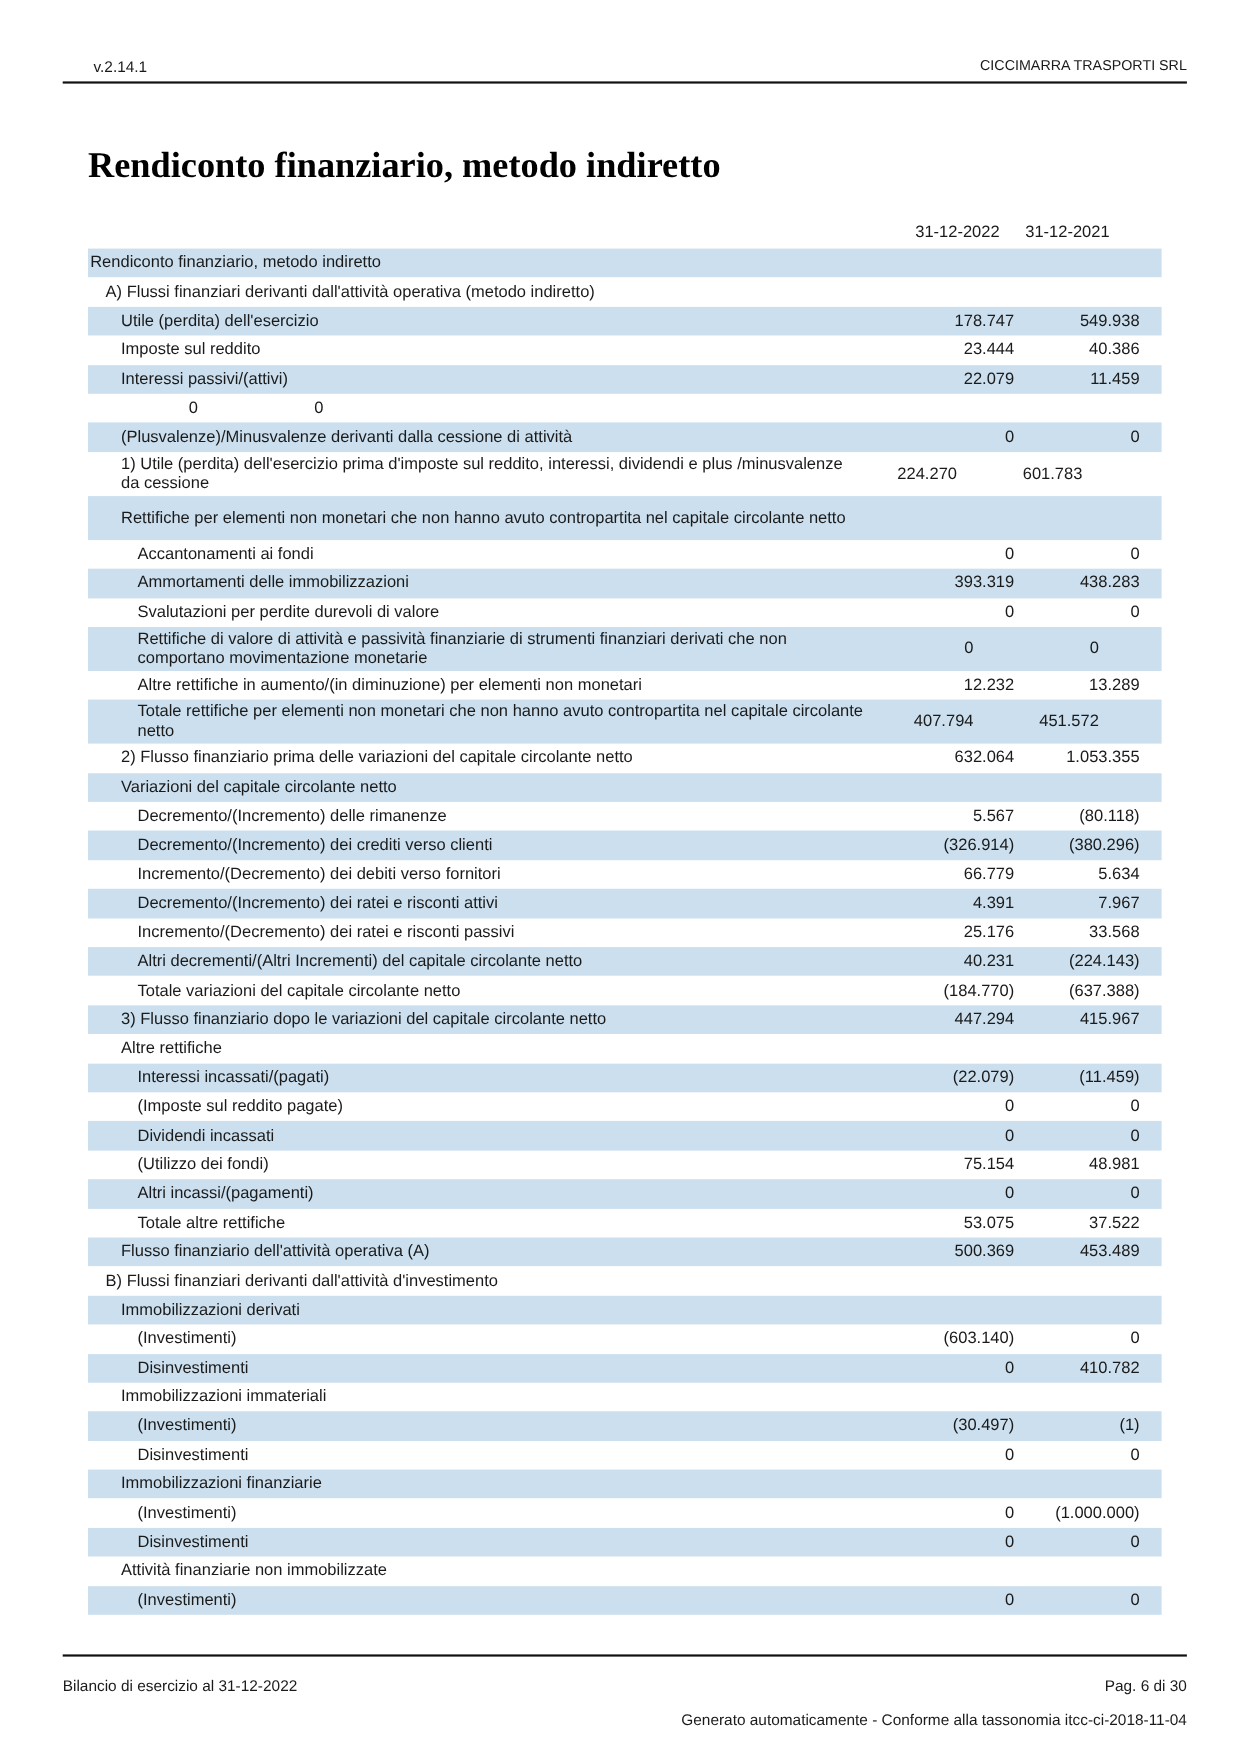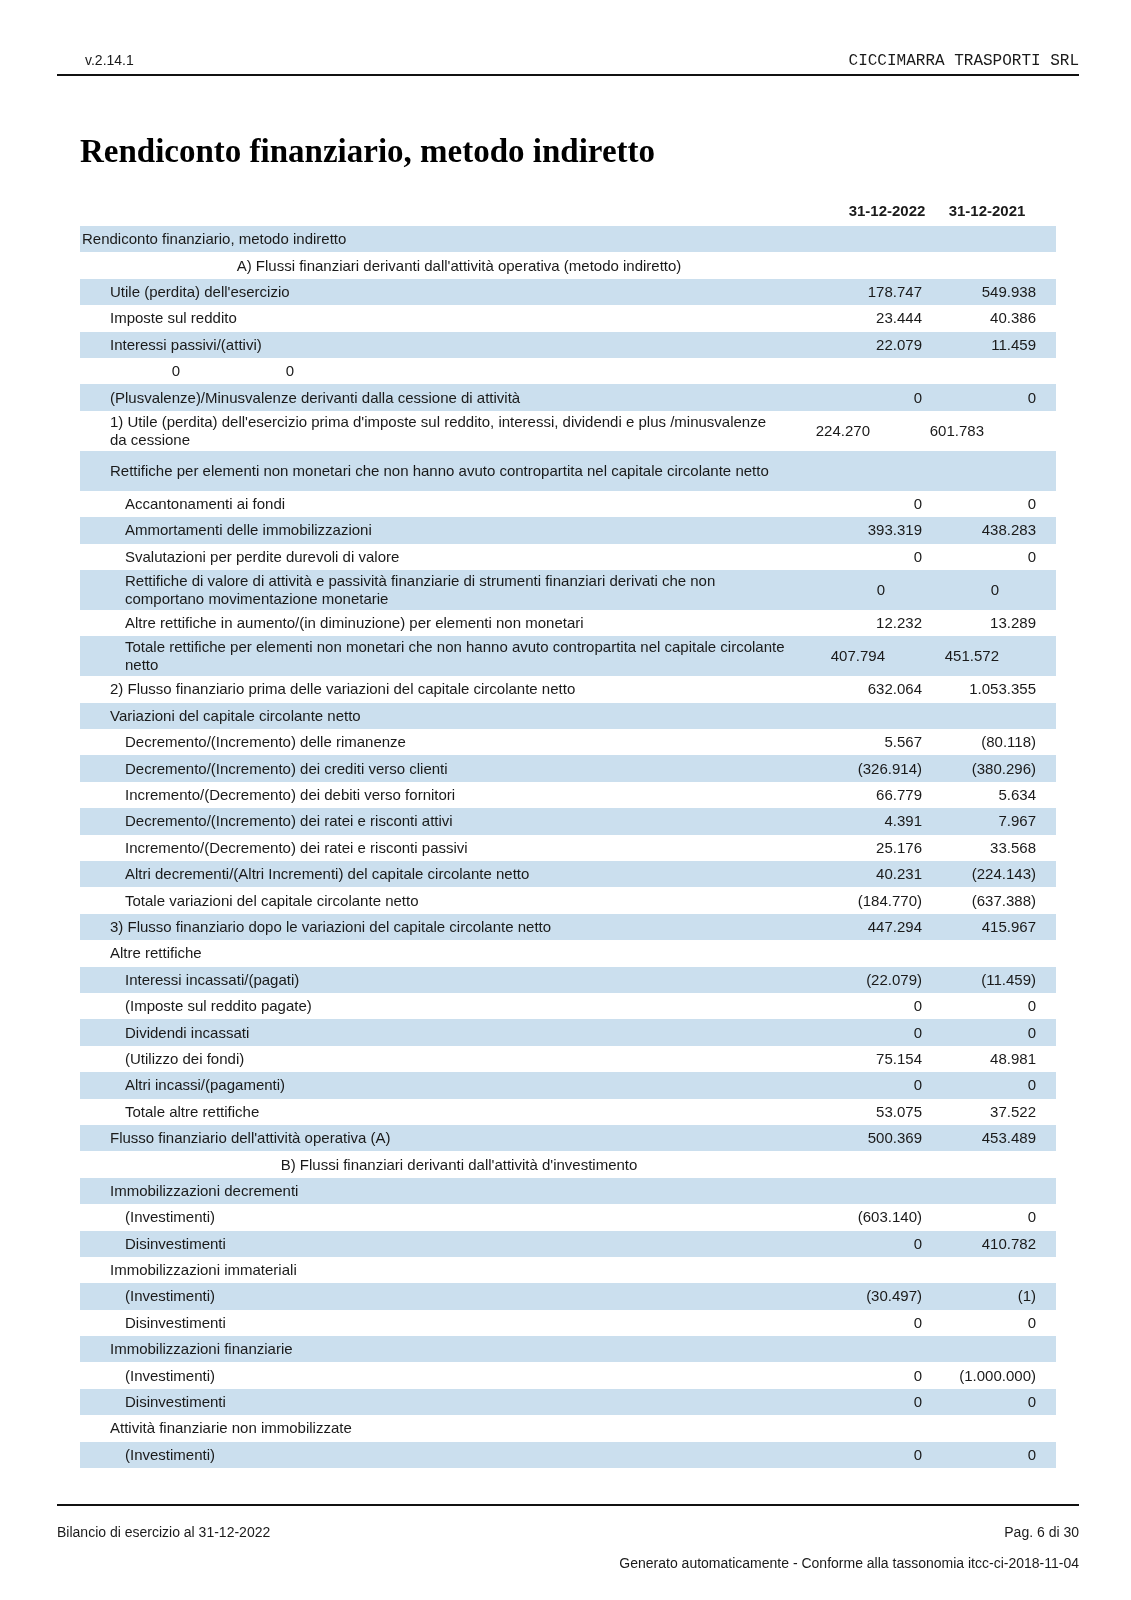--- a/index.html
+++ b/index.html
@@ -1,42 +1,42 @@
 <!DOCTYPE html>
 <html><head>
   <meta charset="utf-8">
   <style>
     html, body { margin: 0; padding: 0; background: #ffffff; }
     body {
       width: 1131px; height: 1600px; position: relative; overflow: hidden;
       font-family: "Liberation Sans", sans-serif; color: #1a1a1a;
     }
     .hdr-left { position: absolute; left: 57px; top: 52px; font-size: 14px; margin-left: 28px; }
-    .hdr-right { position: absolute; right: 52px; top: 52px; font-size: 16px; font-family: Liberation Mono, monospace; }
+    .hdr-right { position: absolute; right: 52px; top: 52px; font-size: 13px; }
     .hdr-rule { position: absolute; left: 57px; right: 52px; top: 74px; height: 2px; background: #111; }
     .title {
       position: absolute; left: 80px; top: 133px; margin: 0;
       font-family: "Liberation Serif", serif; font-weight: bold; font-size: 33px; color: #000;
     }
     .colheads { position: absolute; left: 80px; width: 976px; top: 202px; height: 22px; }
     .colhead {
-      position: absolute; top: 0; font-weight: bold; font-size: 15px; text-align: center; width: 110px;
+      position: absolute; top: 0; font-weight: normal; font-size: 15px; text-align: left; width: 110px;
     }
     .colhead.c1 { right: 114px; }
     .colhead.c2 { right: 14px; }
     .table { position: absolute; left: 80px; top: 226px; width: 976px; }
     .row {
       position: relative; display: flex; align-items: center;
       min-height: 26.4px; font-size: 15px; line-height: 18px;
     }
     .row.shade { background: #cbdfee; }
     .row.tall { min-height: 40px; }
     .lbl { flex: 1; padding-top: 2px; padding-bottom: 2px; }
     .lvl0 .lbl { padding-left: 2px; }
-    .lvl1 .lbl { padding-left: 16px; text-align: center; }
+    .lvl1 .lbl { padding-left: 16px; }
     .lvl2 .lbl { padding-left: 30px; }
     .lvl3 .lbl { padding-left: 45px; }
     .lbl.wrap { max-width: 660px; }
     .val { width: 100px; text-align: right; flex: none; }
     .val.v1 { margin-right: 14px; }
     .val.v2 { margin-right: 20px; }
     .ftr-rule { position: absolute; left: 57px; right: 52px; top: 1504px; height: 2px; background: #111; }
     .ftr-left { position: absolute; left: 57px; top: 1524px; font-size: 14px; }
     .ftr-right { position: absolute; right: 52px; top: 1524px; font-size: 14px; }
     .ftr-gen { position: absolute; right: 52px; top: 1555px; font-size: 14px; }
@@ -219,21 +219,21 @@
       <div class="lbl">Flusso finanziario dell'attività operativa (A)</div>
       <div class="val v1">500.369</div>
       <div class="val v2">453.489</div>
     </div>
     <div class="row lvl1">
       <div class="lbl">B) Flussi finanziari derivanti dall'attività d'investimento</div>
       <div class="val v1"></div>
       <div class="val v2"></div>
     </div>
     <div class="row lvl2 shade">
-      <div class="lbl">Immobilizzazioni decrementi</div>
+      <div class="lbl">Immobilizzazioni derivati</div>
       <div class="val v1"></div>
       <div class="val v2"></div>
     </div>
     <div class="row lvl3">
       <div class="lbl">(Investimenti)</div>
       <div class="val v1">(603.140)</div>
       <div class="val v2">0</div>
     </div>
     <div class="row lvl3 shade">
       <div class="lbl">Disinvestimenti</div>

